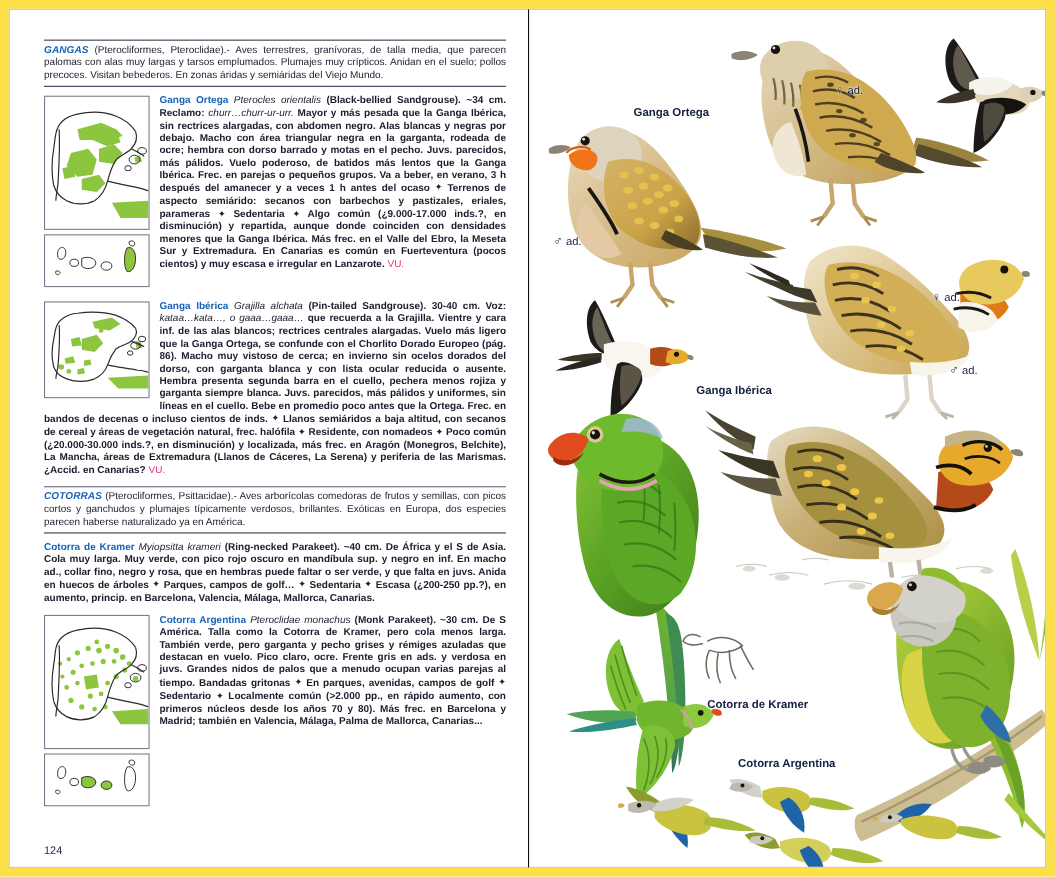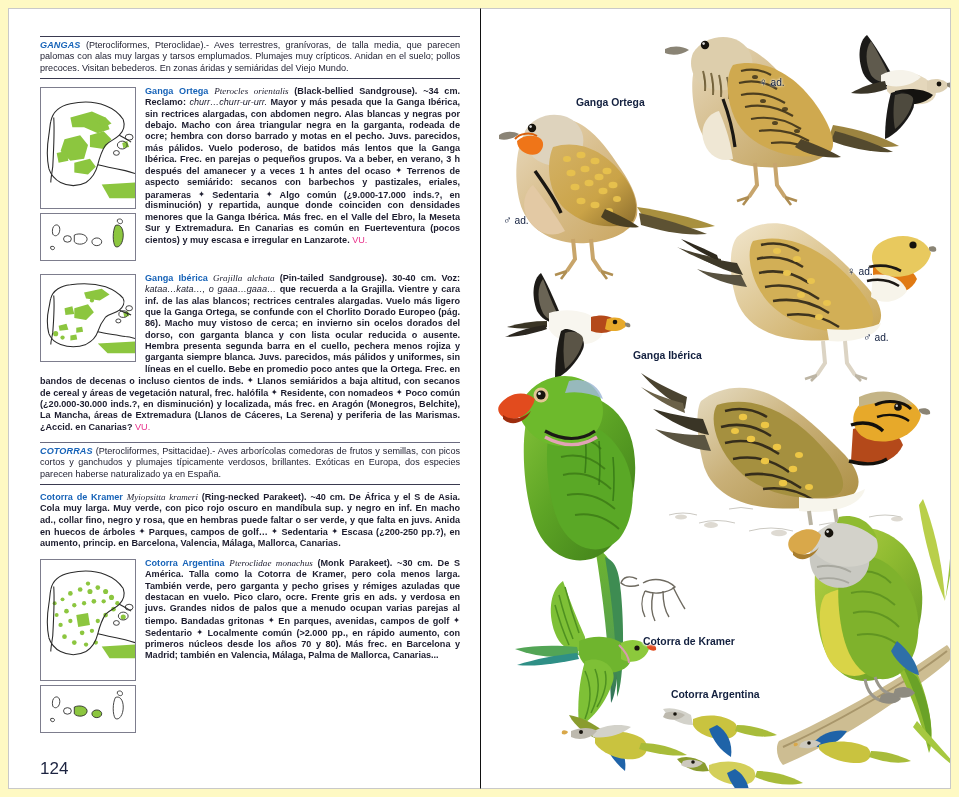--- a/index.html
+++ b/index.html
@@ -5,21 +5,21 @@
   * { box-sizing: border-box; margin: 0; padding: 0; }
   html, body {
     width: 959px; height: 797px;
     background: #ffffff;
     font-family: "Liberation Sans", sans-serif;
     overflow: hidden;
   }
   #spread {
     position: relative;
     width: 959px; height: 797px;
-    background: #fef9c3;
+    background: #fde047;
   }
   
   .page-edge {
     position: absolute;
     border: 1px solid #c9c9c9;
     background: #fff;
   }
   #page-left  { left: 8px;   top: 8px; width: 472px; height: 781px; border-right: none; }
   #page-right { left: 480px; top: 8px; width: 471px; height: 781px; border-left: 1px solid #111; }
 
@@ -56,31 +56,31 @@
     background: #fff;
     display: block;
     margin-bottom: 4px;
   }
   .map.iberia  { height: 122px; }
   .map.canary  { height: 48px; }
   .map.iberia-sm { height: 88px; }
   .map svg { display: block; width: 100%; height: 100%; }
 
   .sp-head { color: #1763b8; font-weight: bold; }
-  .sci { font-style: italic; color: #1c1c2e; font-weight: normal; font-family: Liberation Serif, serif; }
+  .sci { font-style: italic; color: #1c1c2e; font-weight: normal; }
   .body-txt { color: #1c1c2e; font-weight: bold; }
   em.voice { font-style: italic; }
   .vu { color: #e8308a; font-weight: normal; }
   .lozenge { font-size: 8.4px; vertical-align: .5px; }
   .clearfix::after { content: ""; display: block; clear: both; }
 
   #page-number {
     position: absolute;
     left: 40px; bottom: 18px;
-    font-size: 17px; color: #1c2340; font-weight: normal;
+    font-size: 10px; color: #1c2340; font-weight: normal;
   }
 
   
   #plate {
     position: absolute;
     left: 481px; top: 9px;
     width: 469px; height: 779px;
     overflow: hidden;
   }
   .plate-label {
@@ -209,21 +209,21 @@
       </div>
       <span class="sp-head">Ganga Ibérica</span>
       <span class="sci">Grajilla alchata</span>
       <span class="body-txt">(Pin-tailed Sandgrouse).</span><span class="body-txt"> 30-40 cm. Voz: </span><em class="voice">kataa…kata…, o gaaa…gaaa…</em><span class="body-txt"> que recuerda a la Grajilla. Vientre y cara inf. de las alas blancos; rectrices centrales alargadas. Vuelo más ligero que la Ganga Ortega, se confunde con el Chorlito Dorado Europeo (pág. 86). Macho muy vistoso de cerca; en invierno sin ocelos dorados del dorso, con garganta blanca y con lista ocular reducida o ausente. Hembra presenta segunda barra en el cuello, pechera menos rojiza y garganta siempre blanca. Juvs. parecidos, más pálidos y uniformes, sin líneas en el cuello. Bebe en promedio poco antes que la Ortega. Frec. en bandos de decenas o incluso cientos de inds. </span><span class="lozenge">✦</span><span class="body-txt"> Llanos semiáridos a baja altitud, con secanos de cereal y áreas de vegetación natural, frec. halófila </span><span class="lozenge">✦</span><span class="body-txt"> Residente, con nomadeos </span><span class="lozenge">✦</span><span class="body-txt"> Poco común (¿20.000-30.000 inds.?, en disminución) y localizada, más frec. en Aragón (Monegros, Belchite), La Mancha, áreas de Extremadura (Llanos de Cáceres, La Serena) y periferia de las Marismas. ¿Accid. en Canarias? </span><span class="vu">VU.</span>
     </div>
 
     <div class="rule thin" style="margin-top:9px"></div>
 
     <div class="family-block">
       <span class="family-name">COTORRAS</span>
-      <span class="family-text">(Pterocliformes, Psittacidae).-</span><span class="family-text"> Aves arborícolas comedoras de frutos y semillas, con picos cortos y ganchudos y plumajes típicamente verdosos, brillantes. Exóticas en Europa, dos especies parecen haberse naturalizado ya en España.</span>
+      <span class="family-text">(Pterocliformes, Psittacidae).-</span><span class="family-text"> Aves arborícolas comedoras de frutos y semillas, con picos cortos y ganchudos y plumajes típicamente verdosos, brillantes. Exóticas en Europa, dos especies parecen haberse naturalizado ya en América.</span>
     </div>
     <div class="rule"></div>
 
     <div class="species clearfix">
       <span class="sp-head">Cotorra de Kramer</span>
       <span class="sci">Myiopsitta krameri</span>
       <span class="body-txt">(Ring-necked Parakeet).</span><span class="body-txt"> ~40 cm. De África y el S de Asia. Cola muy larga. Muy verde, con pico rojo oscuro en mandíbula sup. y negro en inf. En macho ad., collar fino, negro y rosa, que en hembras puede faltar o ser verde, y que falta en juvs. Anida en huecos de árboles </span><span class="lozenge">✦</span><span class="body-txt"> Parques, campos de golf… </span><span class="lozenge">✦</span><span class="body-txt"> Sedentaria </span><span class="lozenge">✦</span><span class="body-txt"> Escasa (¿200-250 pp.?), en aumento, princip. en Barcelona, Valencia, Málaga, Mallorca, Canarias.</span>
     </div>
 
     <div class="species clearfix" style="margin-top:9px">

